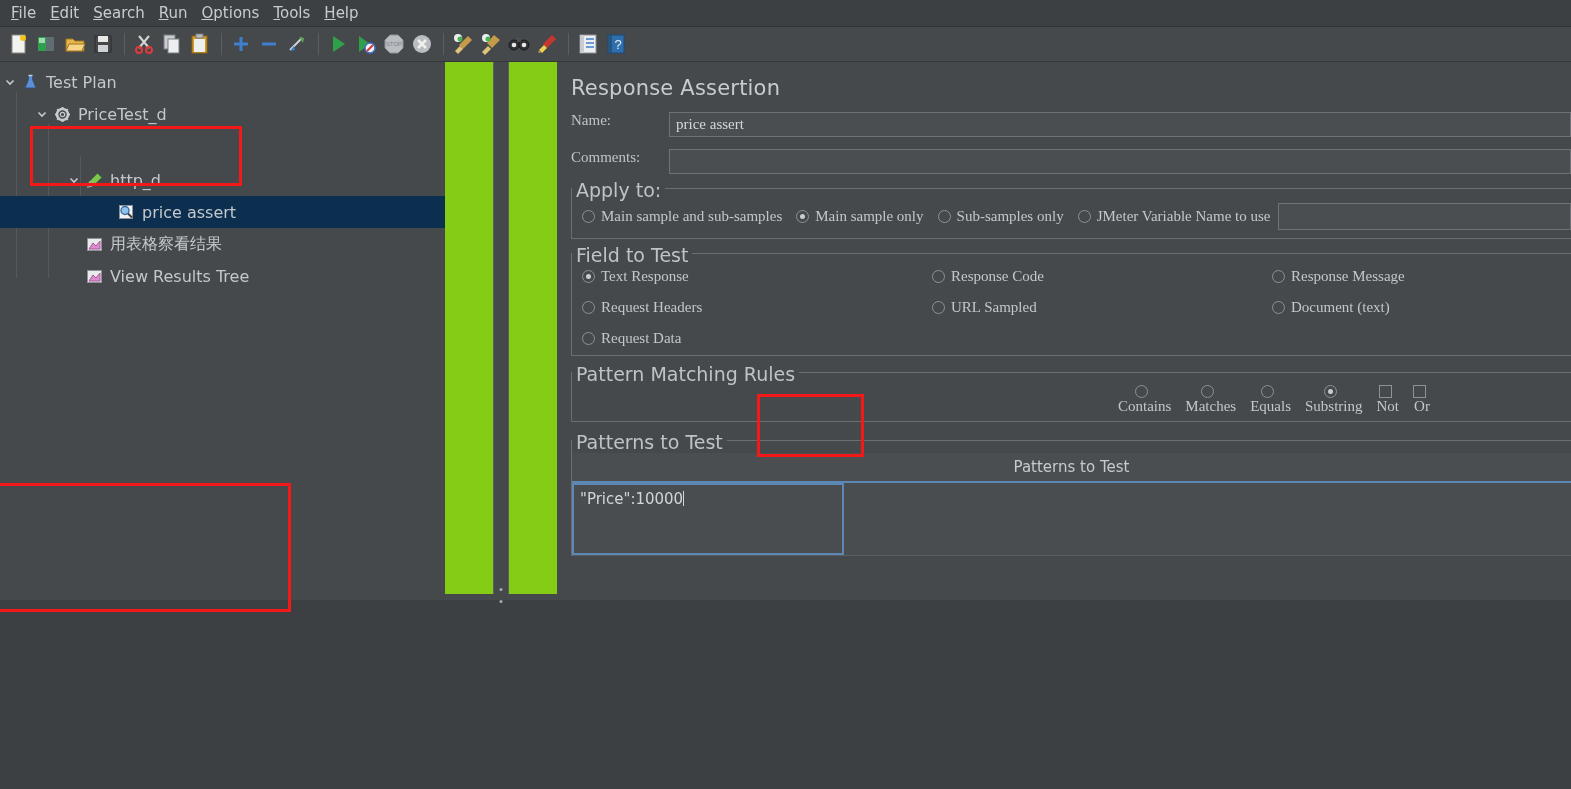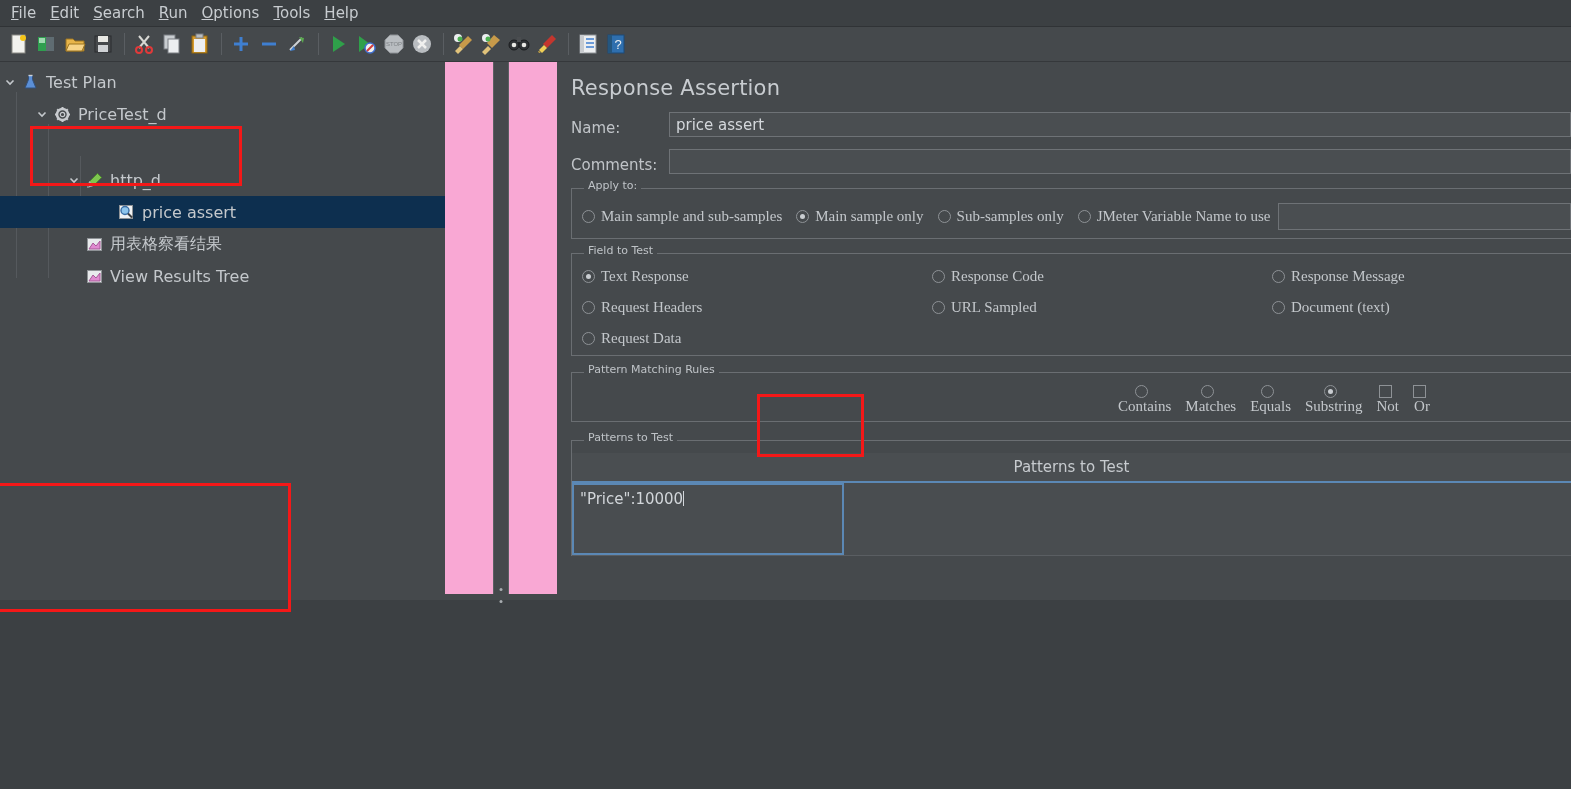--- a/index.html
+++ b/index.html
@@ -9,21 +9,21 @@
   body {
     width: 1571px; height: 789px;
     overflow: hidden;
     font-family: "DejaVu Sans", "Liberation Sans", sans-serif;
     color: #bdc1c6;
     -webkit-font-smoothing: antialiased;
   }
   .app {
     position: relative;
     width: 1571px; height: 600px;
-    background: #f9a8d4;
+    background: #84cc16;
     display: flex; flex-direction: column;
   }
 
   
   .menubar {
     height: 26px;
     background: #3c4043;
     display: flex; align-items: center;
     padding-left: 4px;
     flex: 0 0 26px;
@@ -126,22 +126,22 @@
     width: 1px; background: #55595d; top: 0; bottom: 0;
   }
 
   
   .ed-title {
     font-size: 21px; color: #c8ccd0;
     padding: 14px 0 0 14px;
     letter-spacing: .2px;
   }
   .fieldrow {
-    display: flex; align-items: flex-end;
-    margin-top: 12px; padding-left: 14px;
+    display: flex; align-items: flex-start;
+    margin-top: 12px; padding-left: 14px; font-family: Liberation Serif, serif;
   }
   .fieldrow .lbl { font-size: 15px; width: 98px; color: #c0c4c8; }
   .textfield {
     height: 25px;
     background: #4a4e51;
     border: 1px solid #6e7276;
     flex: 1 1 auto;
     display: flex; align-items: center;
     padding-left: 6px;
     font-size: 15px; color: #d4d8dc;
@@ -151,24 +151,24 @@
   
   .group {
     margin: 14px 0 0 14px;
     position: relative;
     border: 1px solid #6a6e72;
     border-right: none;
     padding: 0;
   }
   .group > .g-title {
     position: absolute;
-    top: -10px; left: 12px;
+    top: -10px; left: 0;
     background: #45494c;
     padding: 0 4px;
-    font-size: 11px;
+    font-size: 19px;
     color: #bfc3c7;
     white-space: nowrap;
   }
   .group-inner { padding: 14px 0 8px 10px; }
 
   .opt {
     display: inline-flex; align-items: center;
     font-size: 15px; color: #c3c7cb;
     white-space: nowrap; cursor: default;
     margin-right: 0;

